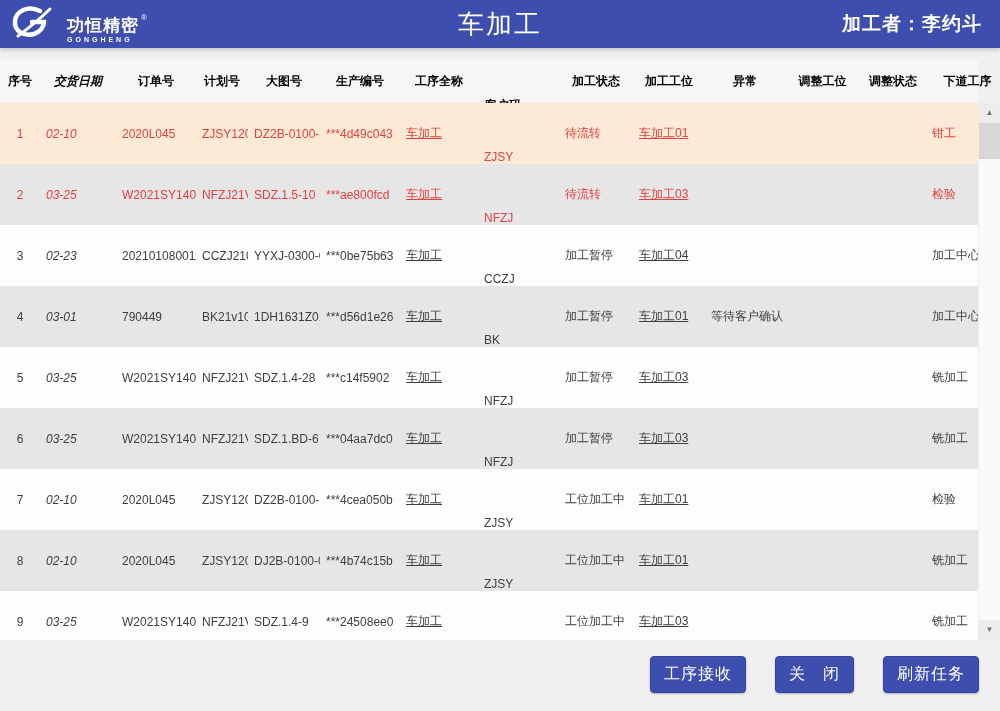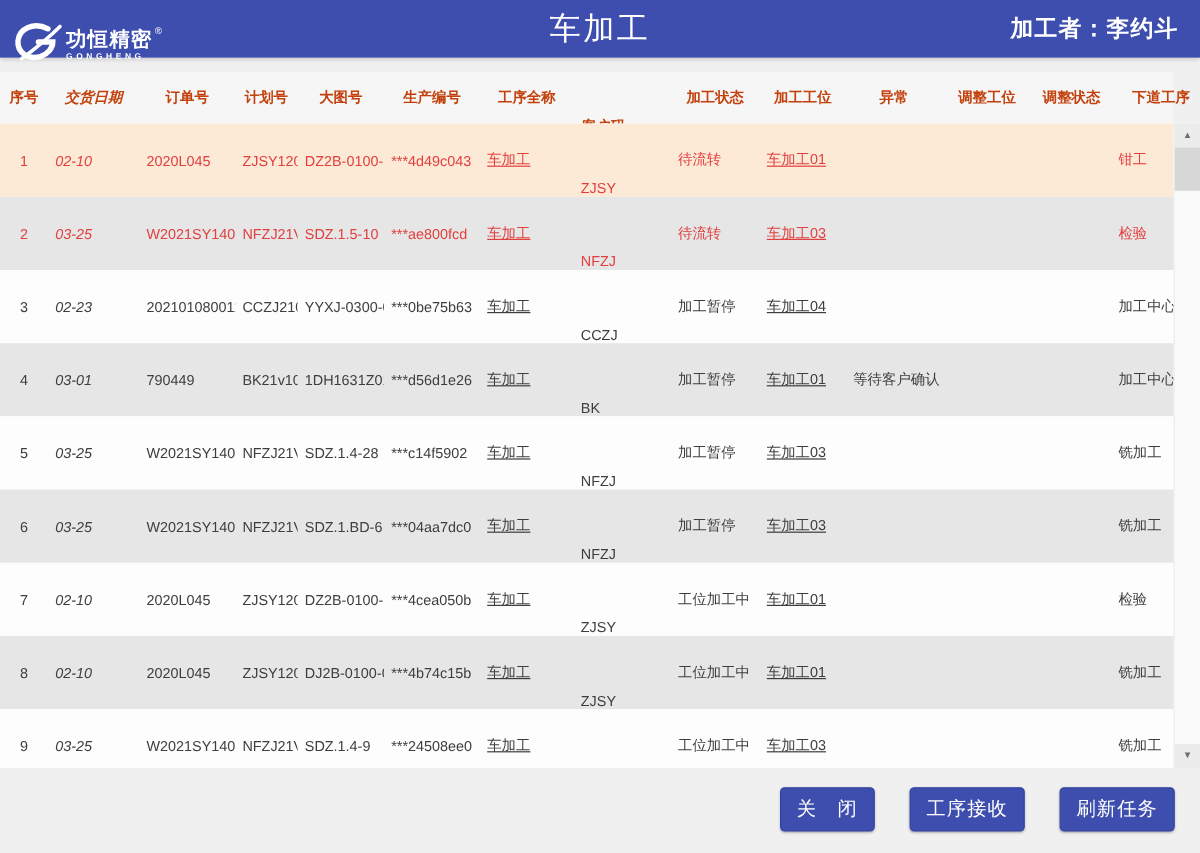--- a/index.html
+++ b/index.html
@@ -19,42 +19,42 @@
   .app{position:relative;width:1000px;height:711px;}
 
   
   .topbar{
     position:absolute;top:0;left:0;width:1000px;height:48px;
     background:var(--primary);color:#fff;
     display:flex;align-items:center;
     box-shadow:0 2px 4px rgba(0,0,0,.18);
     z-index:5;
   }
-  .logo{position:absolute;left:10px;top:16px;display:flex;align-items:center;gap:1px;}
+  .logo{position:absolute;left:10px;top:3px;display:flex;align-items:flex-end;gap:13px;}
   .logo svg{display:block;}
   .logo-col{display:flex;flex-direction:column;line-height:1;padding-top:4px;}
   .logo-cn-line{display:flex;align-items:flex-start;}
   .logo-cn{font-family:"DejaVu Serif","Liberation Serif",serif;font-size:17px;font-weight:bold;letter-spacing:1px;}
   .logo-reg{font-size:8px;line-height:1;margin-left:2px;margin-top:-3px;}
   .logo-en{font-size:7px;font-weight:bold;letter-spacing:3px;margin-top:2px;}
   .page-title{
     position:absolute;left:50%;top:50%;transform:translate(-50%,-50%);
     margin:0;font-family:"DejaVu Serif","Liberation Serif",serif;
     font-size:26px;font-weight:normal;letter-spacing:2px;
   }
   .operator{margin-left:auto;padding-right:18px;font-size:19px;font-weight:bold;letter-spacing:1px;}
 
   
   .thead{
     position:absolute;top:60px;left:0;width:978px;height:43px;
     display:flex;align-items:center;background:#f6f6f6;
   }
   .th{
     flex-shrink:0;display:flex;align-items:center;justify-content:center;
-    font-size:12px;font-weight:bold;color:#c2410c;
+    font-size:12px;font-weight:bold;color:#000000;
     white-space:nowrap;overflow:hidden;
   }
 
   
   .tbody{
     position:absolute;top:103px;left:0;width:978px;height:527px;
     display:flex;flex-direction:column;background:#fdfdfd;
   }
   .tr{flex:1;display:flex;align-items:center;background:#fdfdfd;}
   .tr.stripe{background:var(--stripe-bg);}
@@ -297,18 +297,18 @@
       <span style="font-size:8px;">▲</span>
     </div>
     <div class="scroll-thumb"></div>
     <div class="scroll-track"></div>
     <div class="scroll-btn">
       <span style="font-size:8px;">▼</span>
     </div>
   </div>
 
   <div class="footer">
+    <button class="btn">工序接收</button>
     <button class="btn">关　闭</button>
-    <button class="btn">工序接收</button>
     <button class="btn">刷新任务</button>
   </div>
 
 </div>
 
 </body></html>

